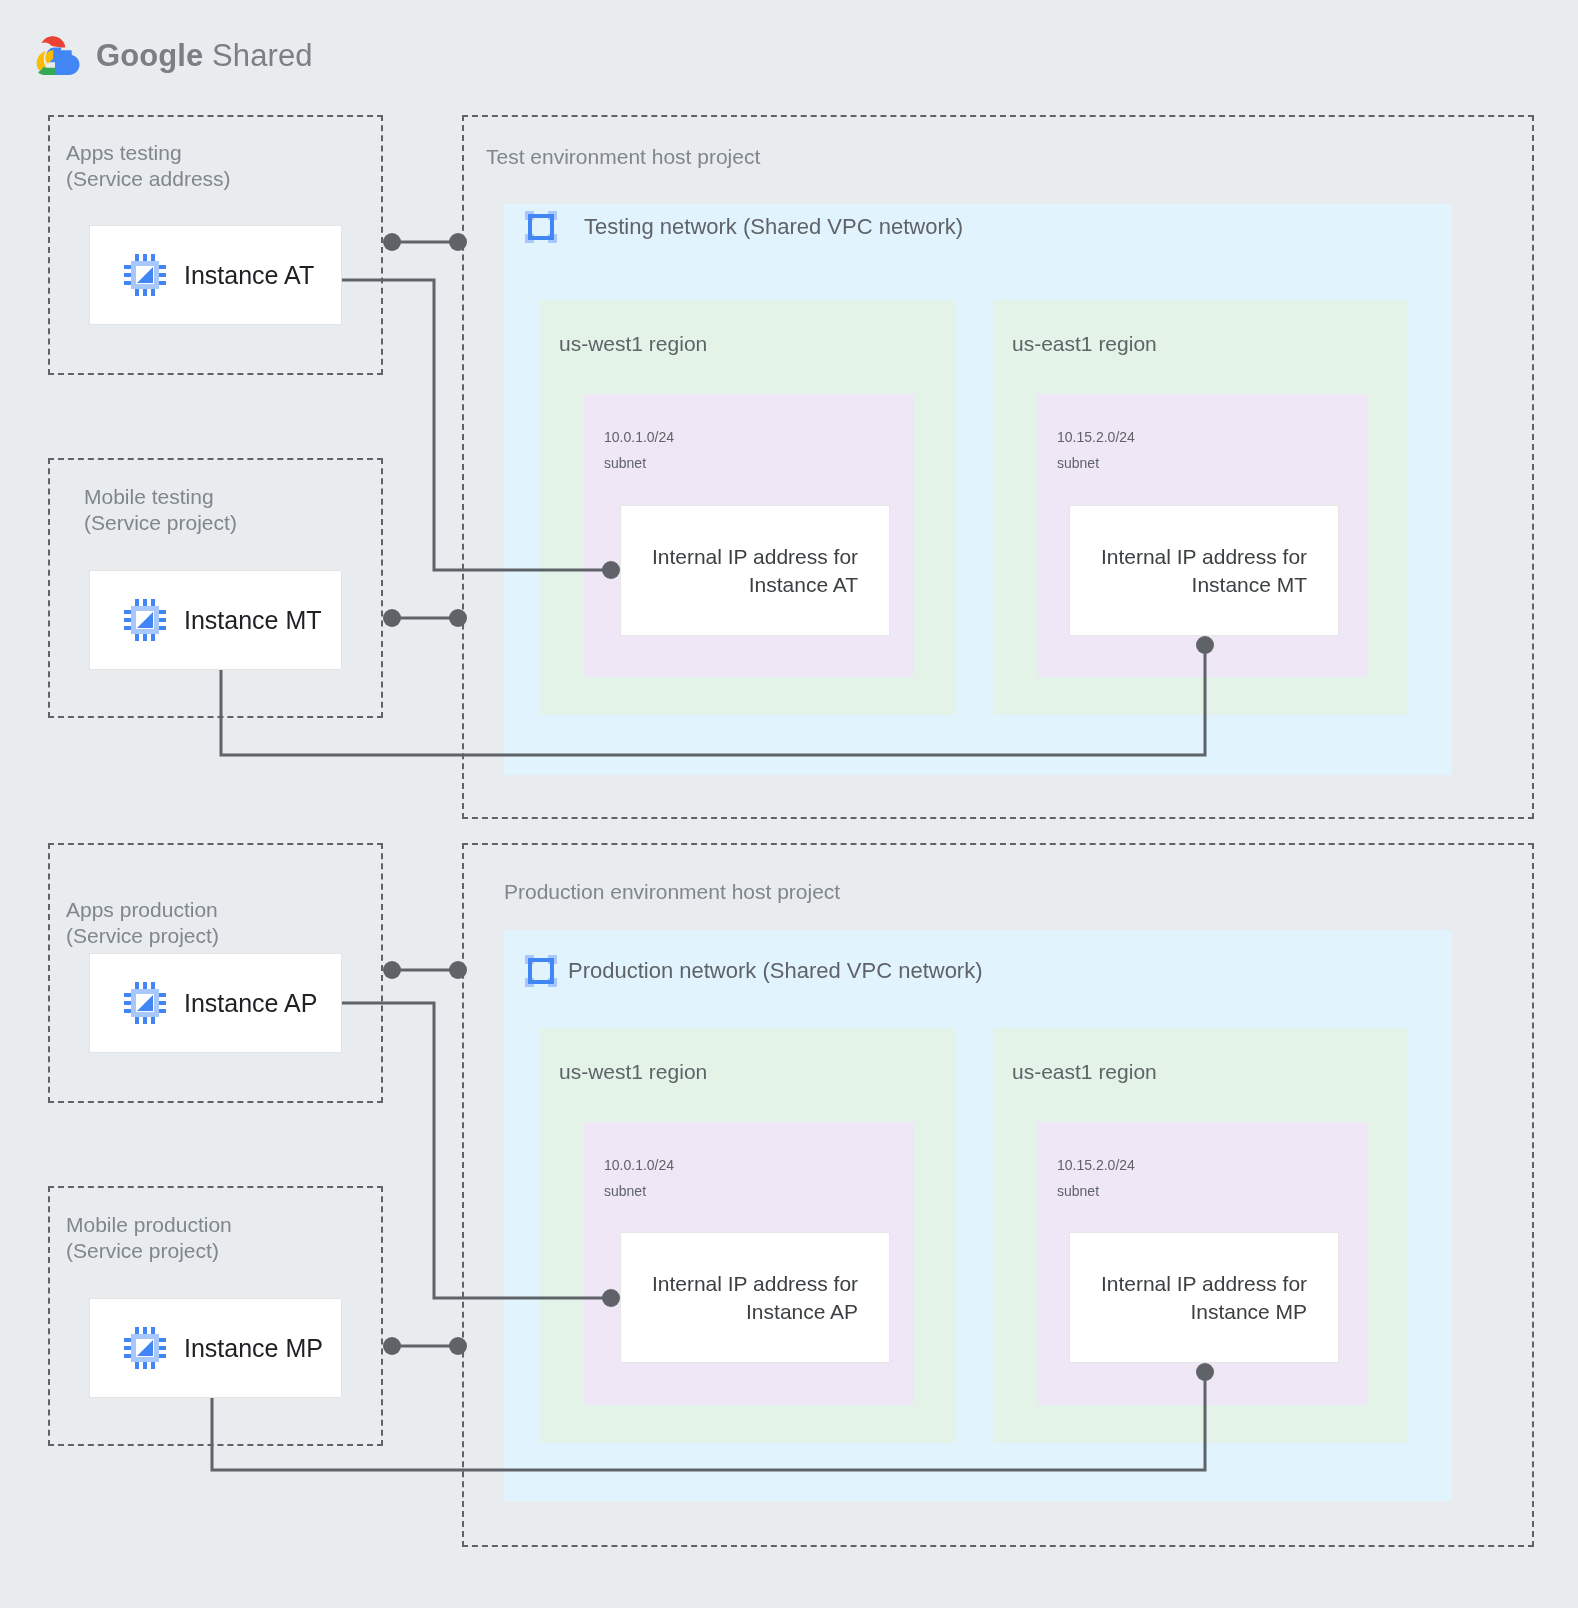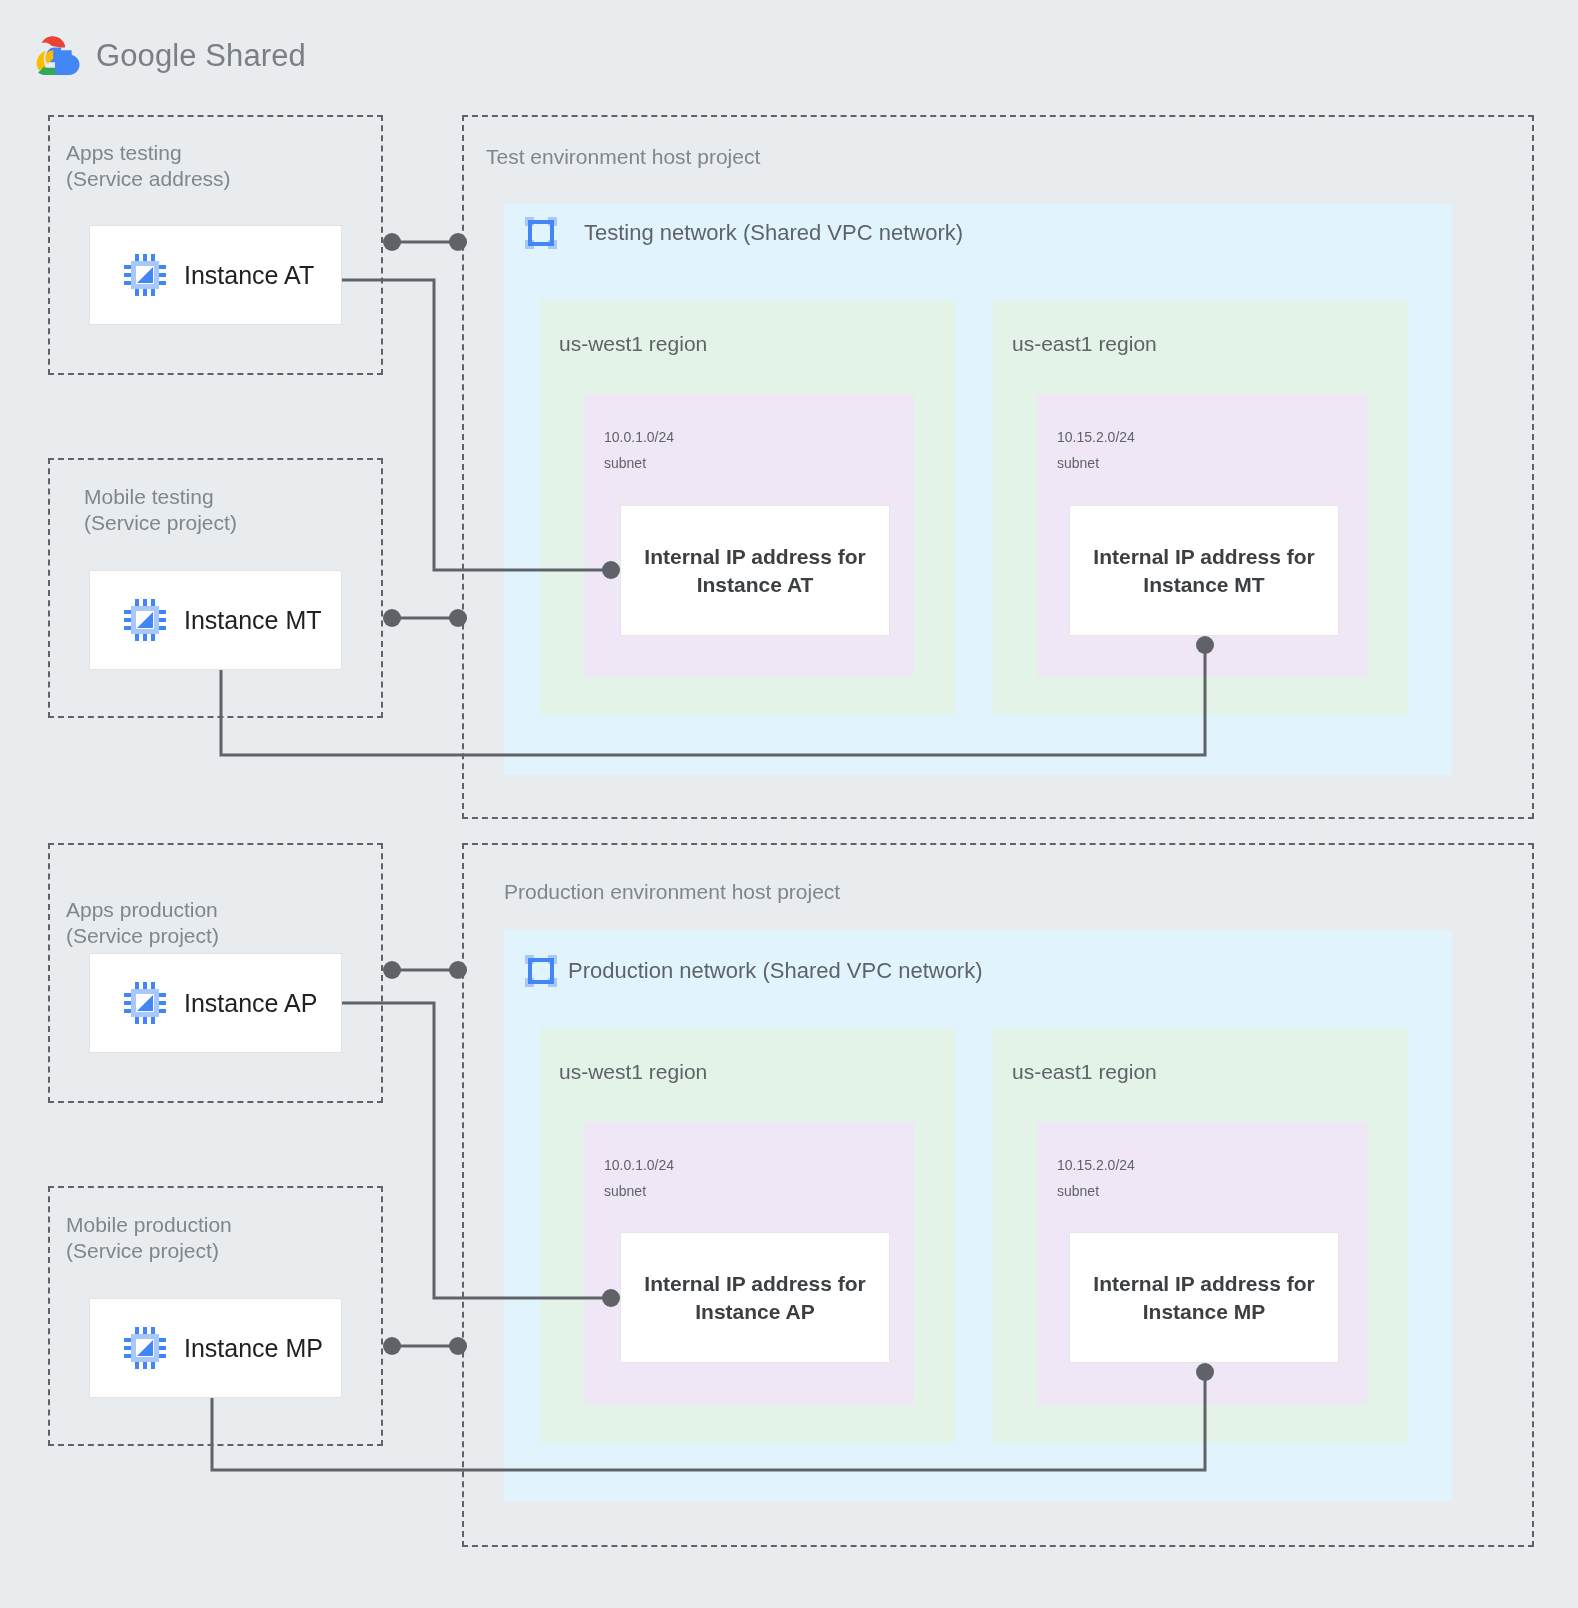--- a/index.html
+++ b/index.html
@@ -28,21 +28,21 @@
     align-items: center;
     gap: 14px;
   }
   .brand-logo { width: 50px; height: 44px; display: block; }
   .brand-text {
     font-size: 31px;
     color: #7b7f83;
     letter-spacing: 0.1px;
     white-space: nowrap;
   }
-  .brand-text b { font-weight: 400; }
+  .brand-text b { font-weight: 700; }
 
   
   .dashed-box {
     position: absolute;
     border: 2px dashed #5f6368;
     box-sizing: border-box;
     background: transparent;
   }
   .box-label {
     position: absolute;
@@ -123,23 +123,24 @@
     border: 1px solid #e6e6e6;
     box-sizing: border-box;
     display: flex;
     align-items: center;
     justify-content: center;
     text-align: center;
   }
   .ip-box-text {
     font-size: 21px;
     line-height: 28px;
-    font-weight: bold;
+    font-weight: normal;
     color: #3c4043;
     white-space: pre-line;
+    text-align: right;
   }
 
   
   .conn-svg {
     position: absolute;
     left: 0; top: 0;
     width: 1578px;
     height: 1608px;
     pointer-events: none;
   }
@@ -211,21 +212,21 @@
       <rect x="14" y="14" width="18" height="18" fill="#ffffff"></rect>
       <path d="M15 31 L31 15 L31 31 Z" fill="#4285f4"></path>
     </svg>
     <span class="instance-label">Instance MT</span>
   </div>
 
   <div class="dashed-box" style="left:462px; top:115px; width:1072px; height:704px;"></div>
   <div class="box-label" style="left:486px; top:144px;">Test environment host project</div>
 
   <div class="vpc-panel" style="left:504px; top:204px; width:948px; height:571px;"></div>
-  <div class="vpc-header" style="left:522px; top:214px;gap:24px;">
+  <div class="vpc-header" style="left:522px; top:208px;gap:24px;">
     <svg class="vpc-icon" viewBox="0 0 38 38">
       <rect x="3" y="3" width="9" height="9" fill="#a8c7fa"></rect>
       <rect x="26" y="3" width="9" height="9" fill="#a8c7fa"></rect>
       <rect x="3" y="26" width="9" height="9" fill="#a8c7fa"></rect>
       <rect x="26" y="26" width="9" height="9" fill="#a8c7fa"></rect>
       <rect x="6" y="6" width="4" height="26" fill="#4285f4"></rect>
       <rect x="28" y="6" width="4" height="26" fill="#4285f4"></rect>
       <rect x="6" y="6" width="26" height="4" fill="#4285f4"></rect>
       <rect x="6" y="28" width="26" height="4" fill="#4285f4"></rect>
     </svg>

